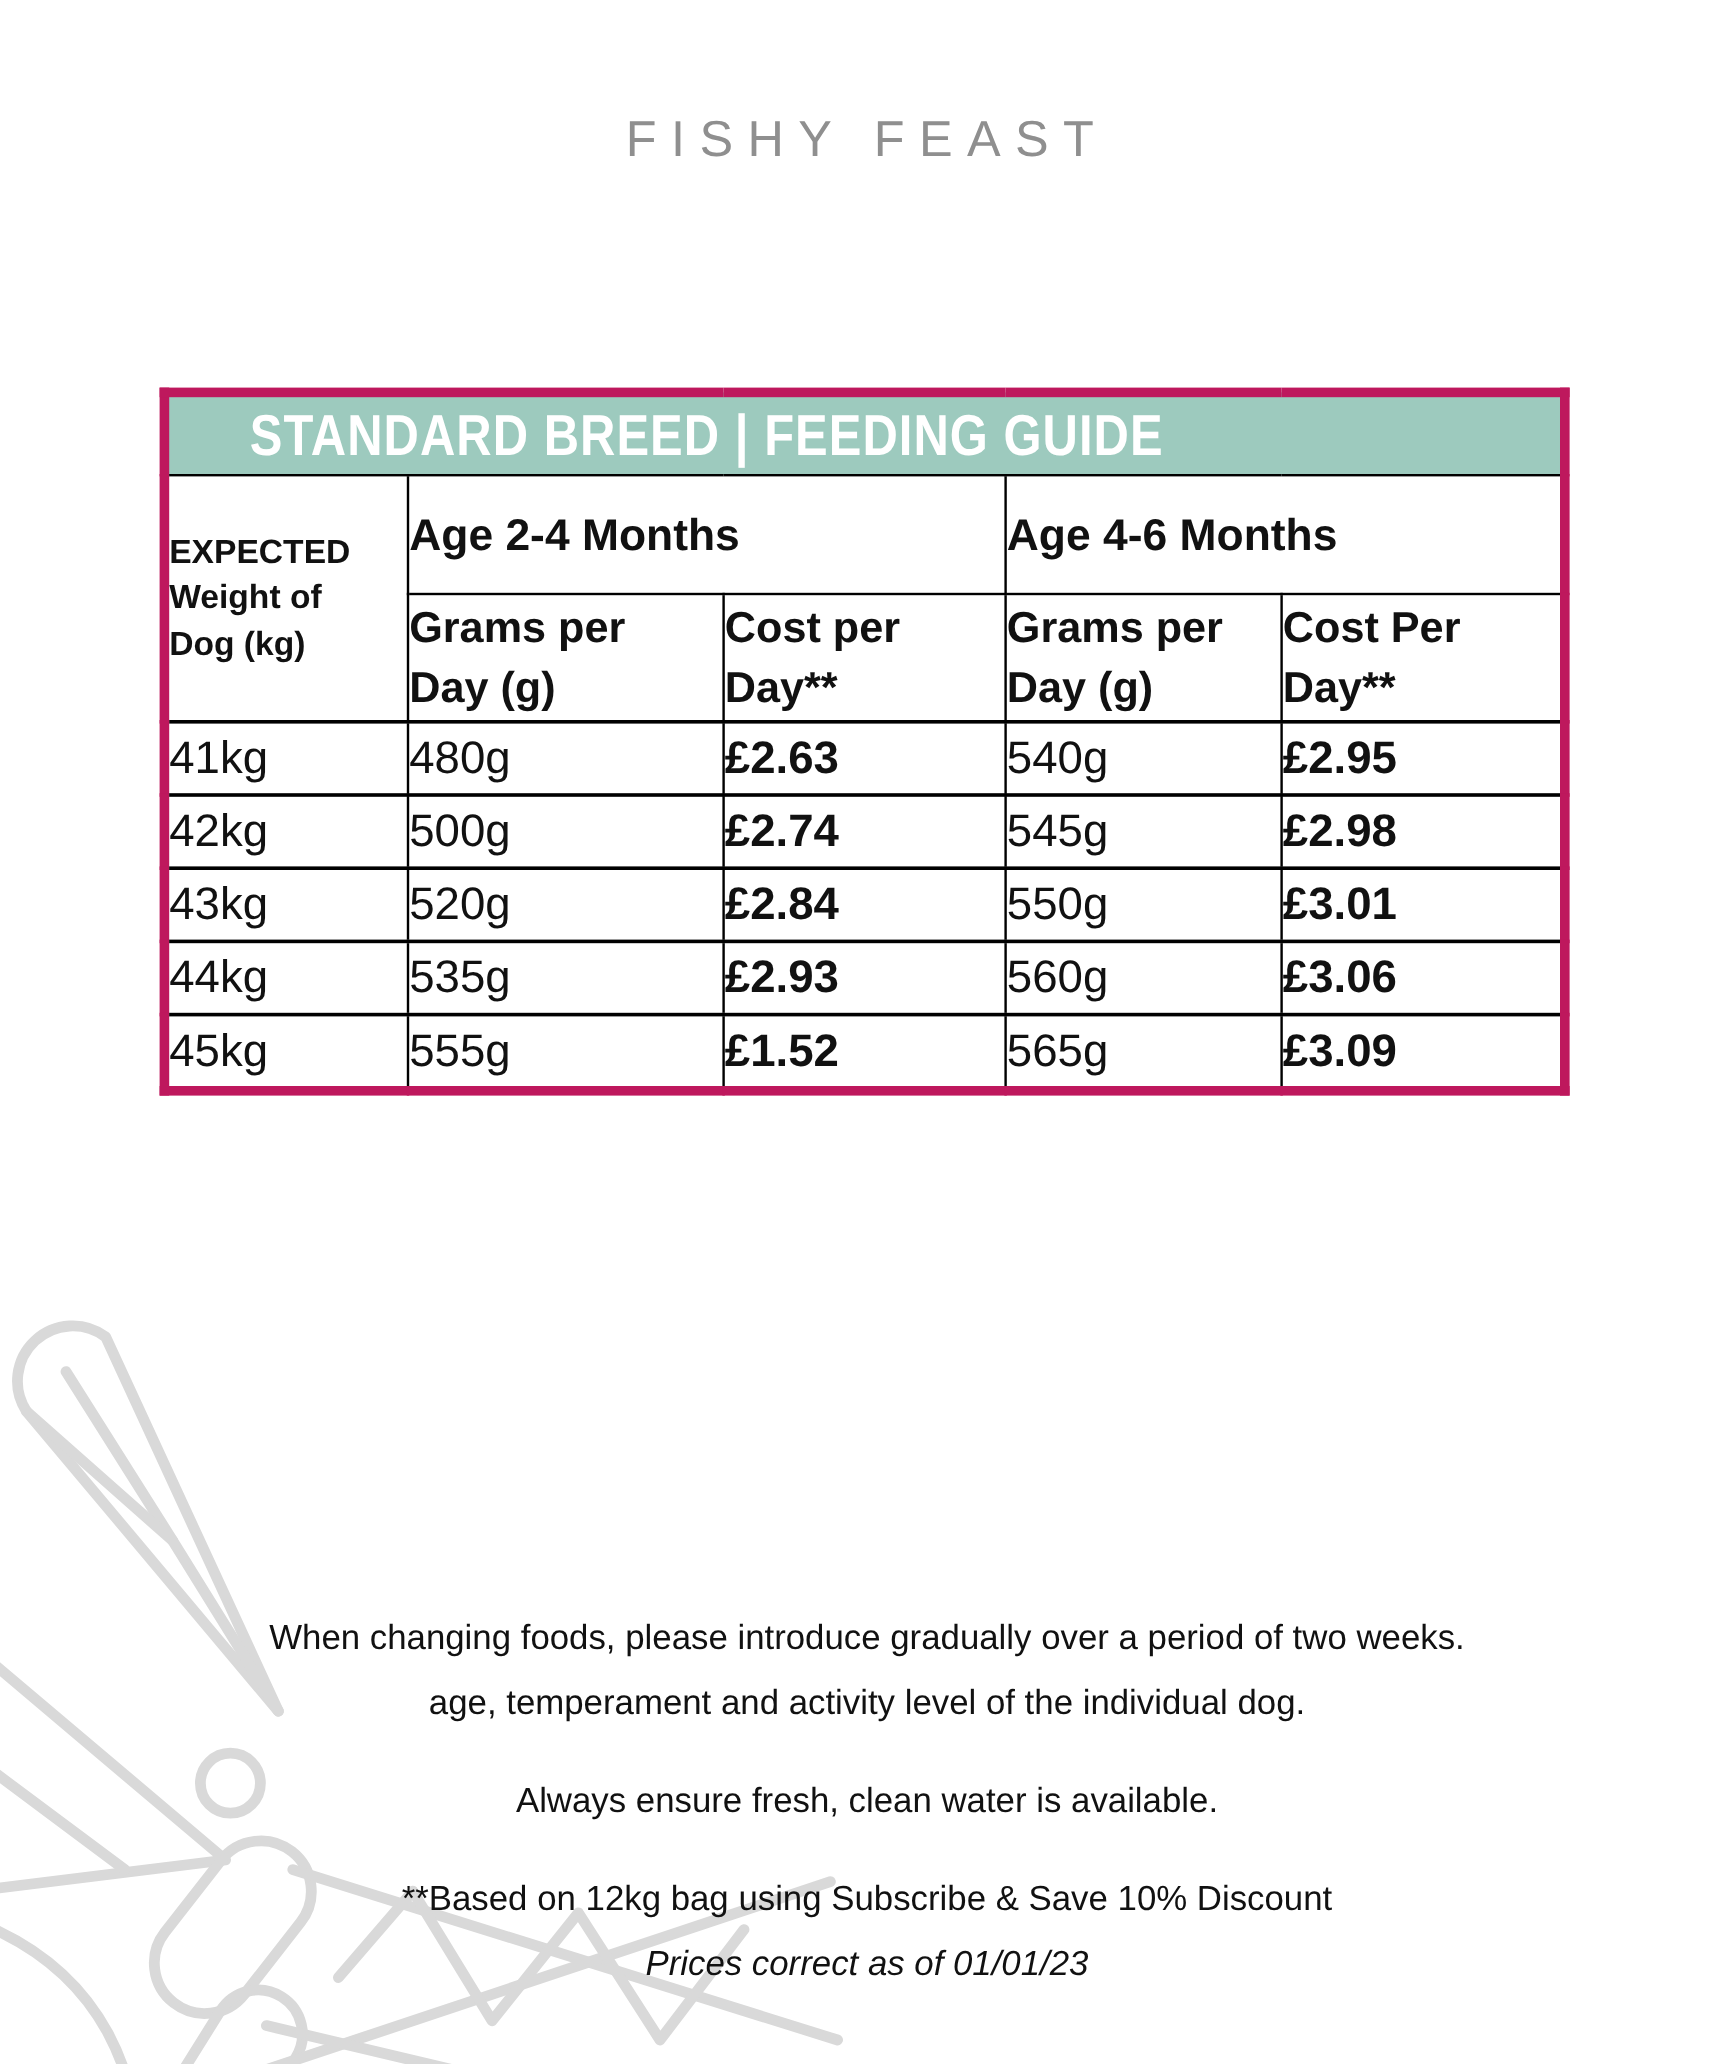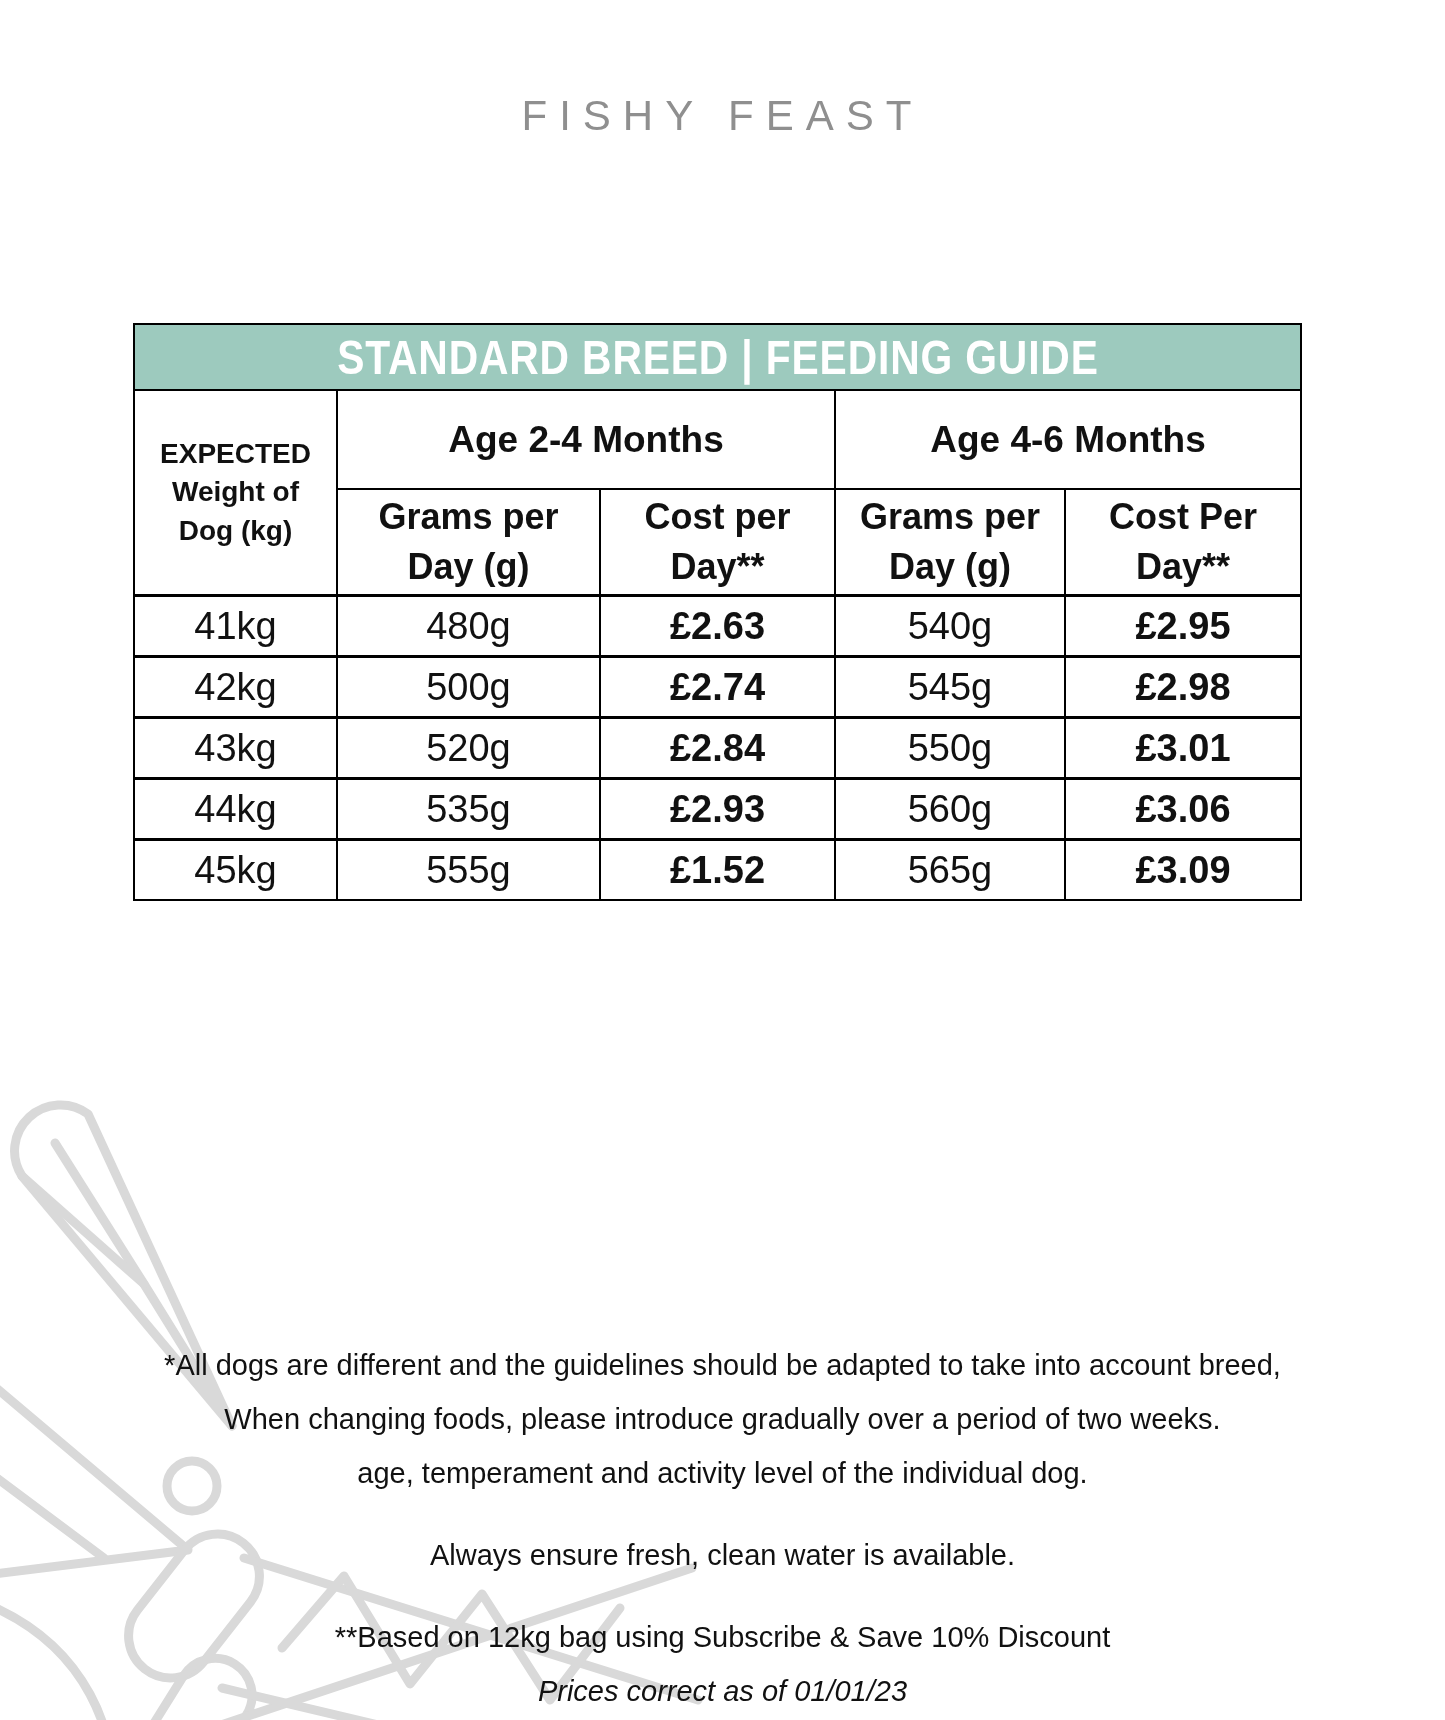--- a/index.html
+++ b/index.html
@@ -28,23 +28,23 @@
   }
 
   
   .guide-table {
     position: absolute;
     left: 133px;
     top: 323px;
     width: 1167px;
     border-collapse: collapse;
     table-layout: fixed;
-    text-align: center;
+    text-align: left;
     z-index: 1;
-    border: 1px solid #be185d;
+    border: 8px solid #be185d;
   }
   .guide-table td, .guide-table th { border: 2px solid #000; padding: 0; vertical-align: middle; }
 
   .title-cell {
     background: var(--header-teal, #9dcabe);
     height: 64px;
     border-bottom: 3px solid #000;
   }
   .title-cell .condensed {
     display: inline-block;
@@ -208,21 +208,20 @@
     <path d="M 252 470 L 706 612"></path>
     <path d="M 214 642 L 700 480"></path>
     <path d="M 290 560 L 352 488 L 418 596 L 490 506 L 558 612 L 628 520"></path>
     <path d="M 230 600 L 420 645"></path>
 
     <path d="M 4 520 C 90 560 130 640 120 730"></path>
   </svg>
 
   <div class="footnotes">
     <div class="group">
-      <div>*All dogs are different and the guidelines should be adapted to take into account breed,</div>
       <div>When changing foods, please introduce gradually over a period of two weeks.</div>
       <div>age, temperament and activity level of the individual dog.</div>
     </div>
     <div class="group">Always ensure fresh, clean water is available.</div>
     <div class="group">
       <div>**Based on 12kg bag using Subscribe &amp; Save 10% Discount</div>
       <div class="italic">Prices correct as of 01/01/23</div>
     </div>
   </div>
 

